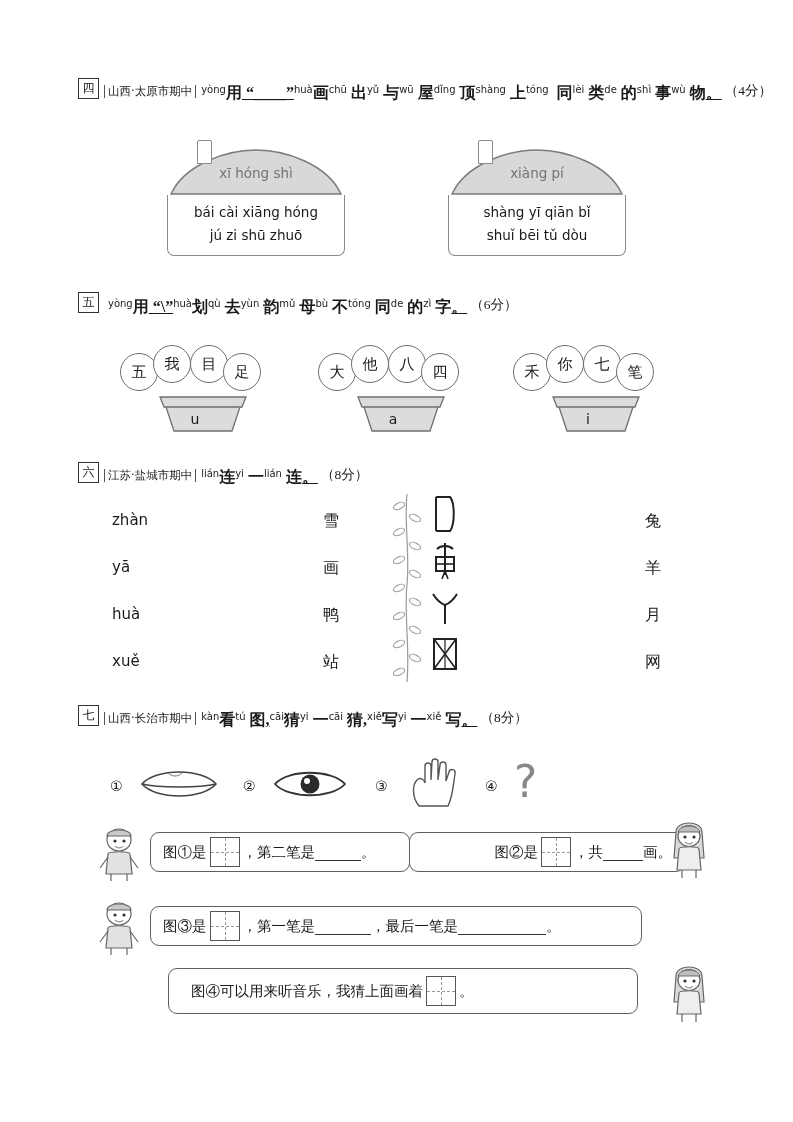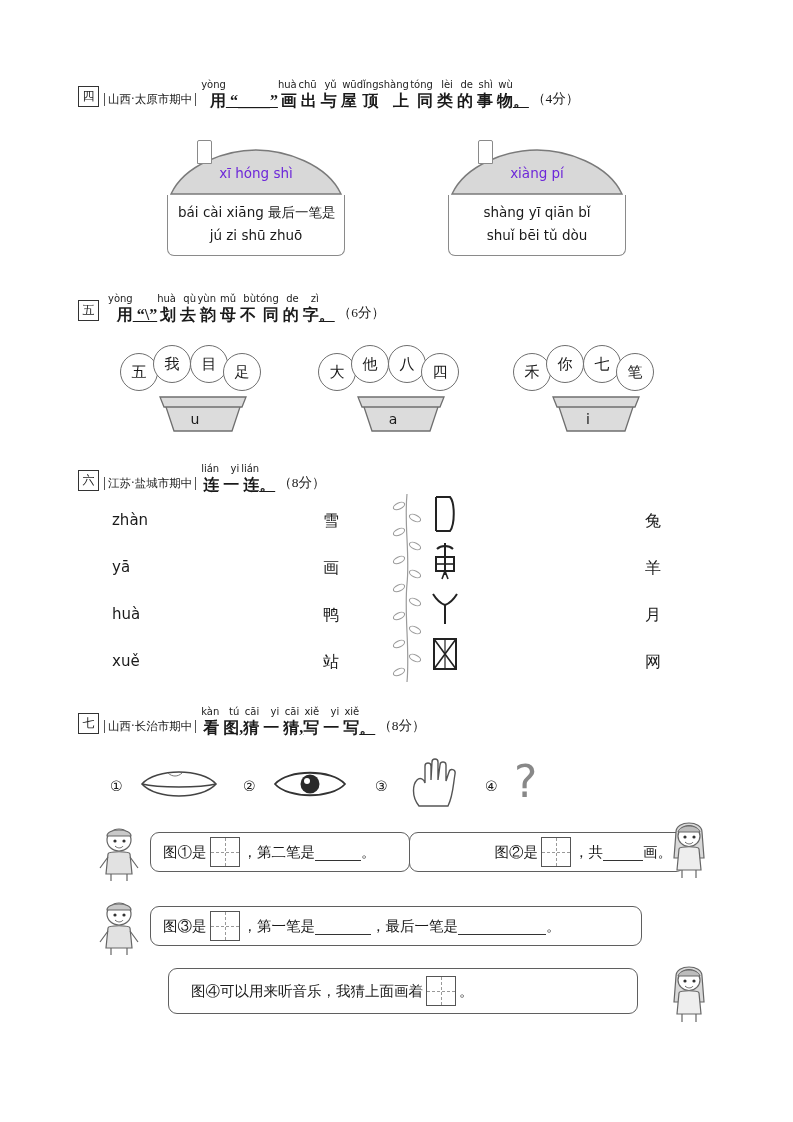--- a/index.html
+++ b/index.html
@@ -60,22 +60,22 @@
     margin-bottom: 2px;
   }
   
   .ruby-line {
     display: flex;
     align-items: flex-end;
     gap: 0px;
   }
   .ru {
     display: inline-flex;
-    flex-direction: column;
-    align-items: flex-end;
+    flex-direction: row;
+    align-items: flex-start;
     line-height: 1;
   }
   .ru .py {
     font-size: 10px;
     font-family: "DejaVu Sans", sans-serif;
     color: #222;
     height: 13px;
     line-height: 13px;
     white-space: nowrap;
   }
@@ -102,21 +102,21 @@
     height: 48px;
   }
   .roof svg { display: block; }
   .roof .roof-text {
     position: absolute;
     width: 100%;
     top: 17px;
     text-align: center;
     font-size: 13.5px;
     font-family: "DejaVu Sans", sans-serif;
-    color: #6d28d9;
+    color: #737373;
   }
   .body-box {
     border: 1.4px solid #8a8a8a;
     border-top: none;
     border-radius: 0 0 7px 7px;
     padding: 6px 10px 8px 10px;
     background: #fff;
     margin-top: -1px;
   }
   .body-box div {
@@ -289,21 +289,21 @@
 
   <div class="house" style="left:167px; top:148px;">
     <div class="chimney"></div>
     <div class="roof">
       <svg width="178" height="48" viewBox="0 0 178 48">
         <path d="M4,46 C18,16 60,2 89,2 C118,2 160,16 174,46 Z" fill="#d8d8d8" stroke="#7a7a7a" stroke-width="1.4"></path>
       </svg>
       <div class="roof-text">xī hóng shì</div>
     </div>
     <div class="body-box">
-      <div>bái cài   xiāng 最后一笔是</div>
+      <div>bái cài   xiāng hóng</div>
       <div>jú zi      shū zhuō</div>
     </div>
   </div>
 
   <div class="house" style="left:448px; top:148px;">
     <div class="chimney"></div>
     <div class="roof">
       <svg width="178" height="48" viewBox="0 0 178 48">
         <path d="M4,46 C18,16 60,2 89,2 C118,2 160,16 174,46 Z" fill="#d8d8d8" stroke="#7a7a7a" stroke-width="1.4"></path>
       </svg>

